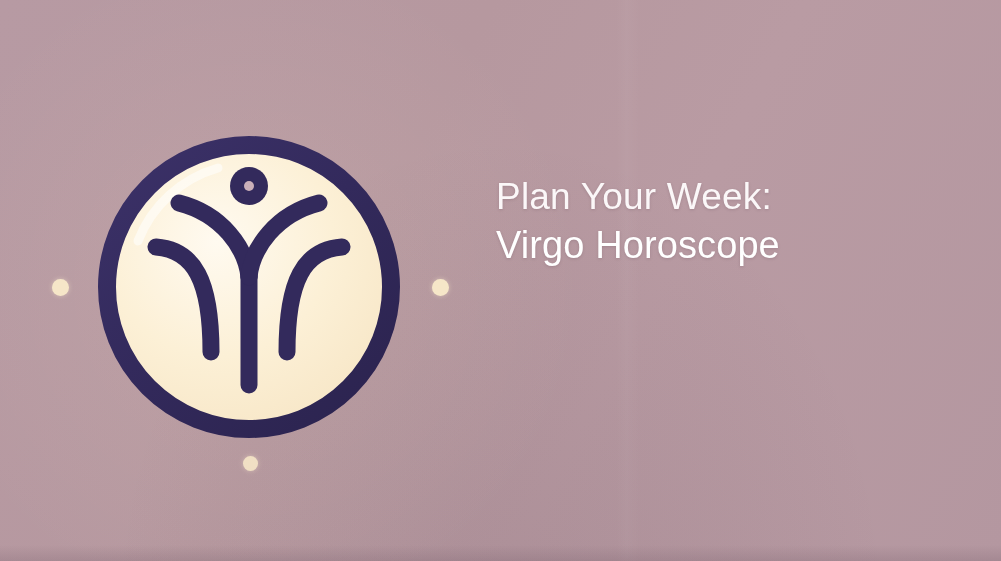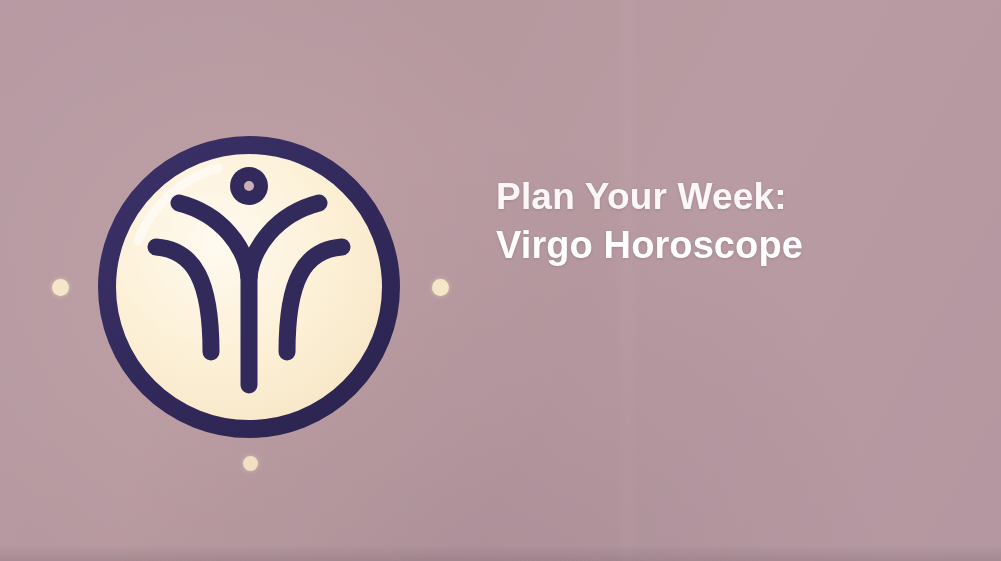--- a/index.html
+++ b/index.html
@@ -88,28 +88,28 @@
     position: absolute;
     left: 496px;
     top: 178px;
     color: #ffffff;
     line-height: 1.0;
     text-shadow: 0 1px 3px rgba(90,65,78,0.22);
   }
   .headline .line1 {
     display: block;
     font-size: 37px;
-    font-weight: 700;
+    font-weight: 400;
     letter-spacing: 0.2px;
     color: #fbf7f8;
   }
   .headline .line2 {
     display: block;
     font-size: 38px;
-    font-weight: 700;
+    font-weight: 400;
     letter-spacing: 0.1px;
     margin-top: 11px;
     color: #ffffff;
   }
 </style>
 </head>
 <body>
 
 <div class="slide">
 

